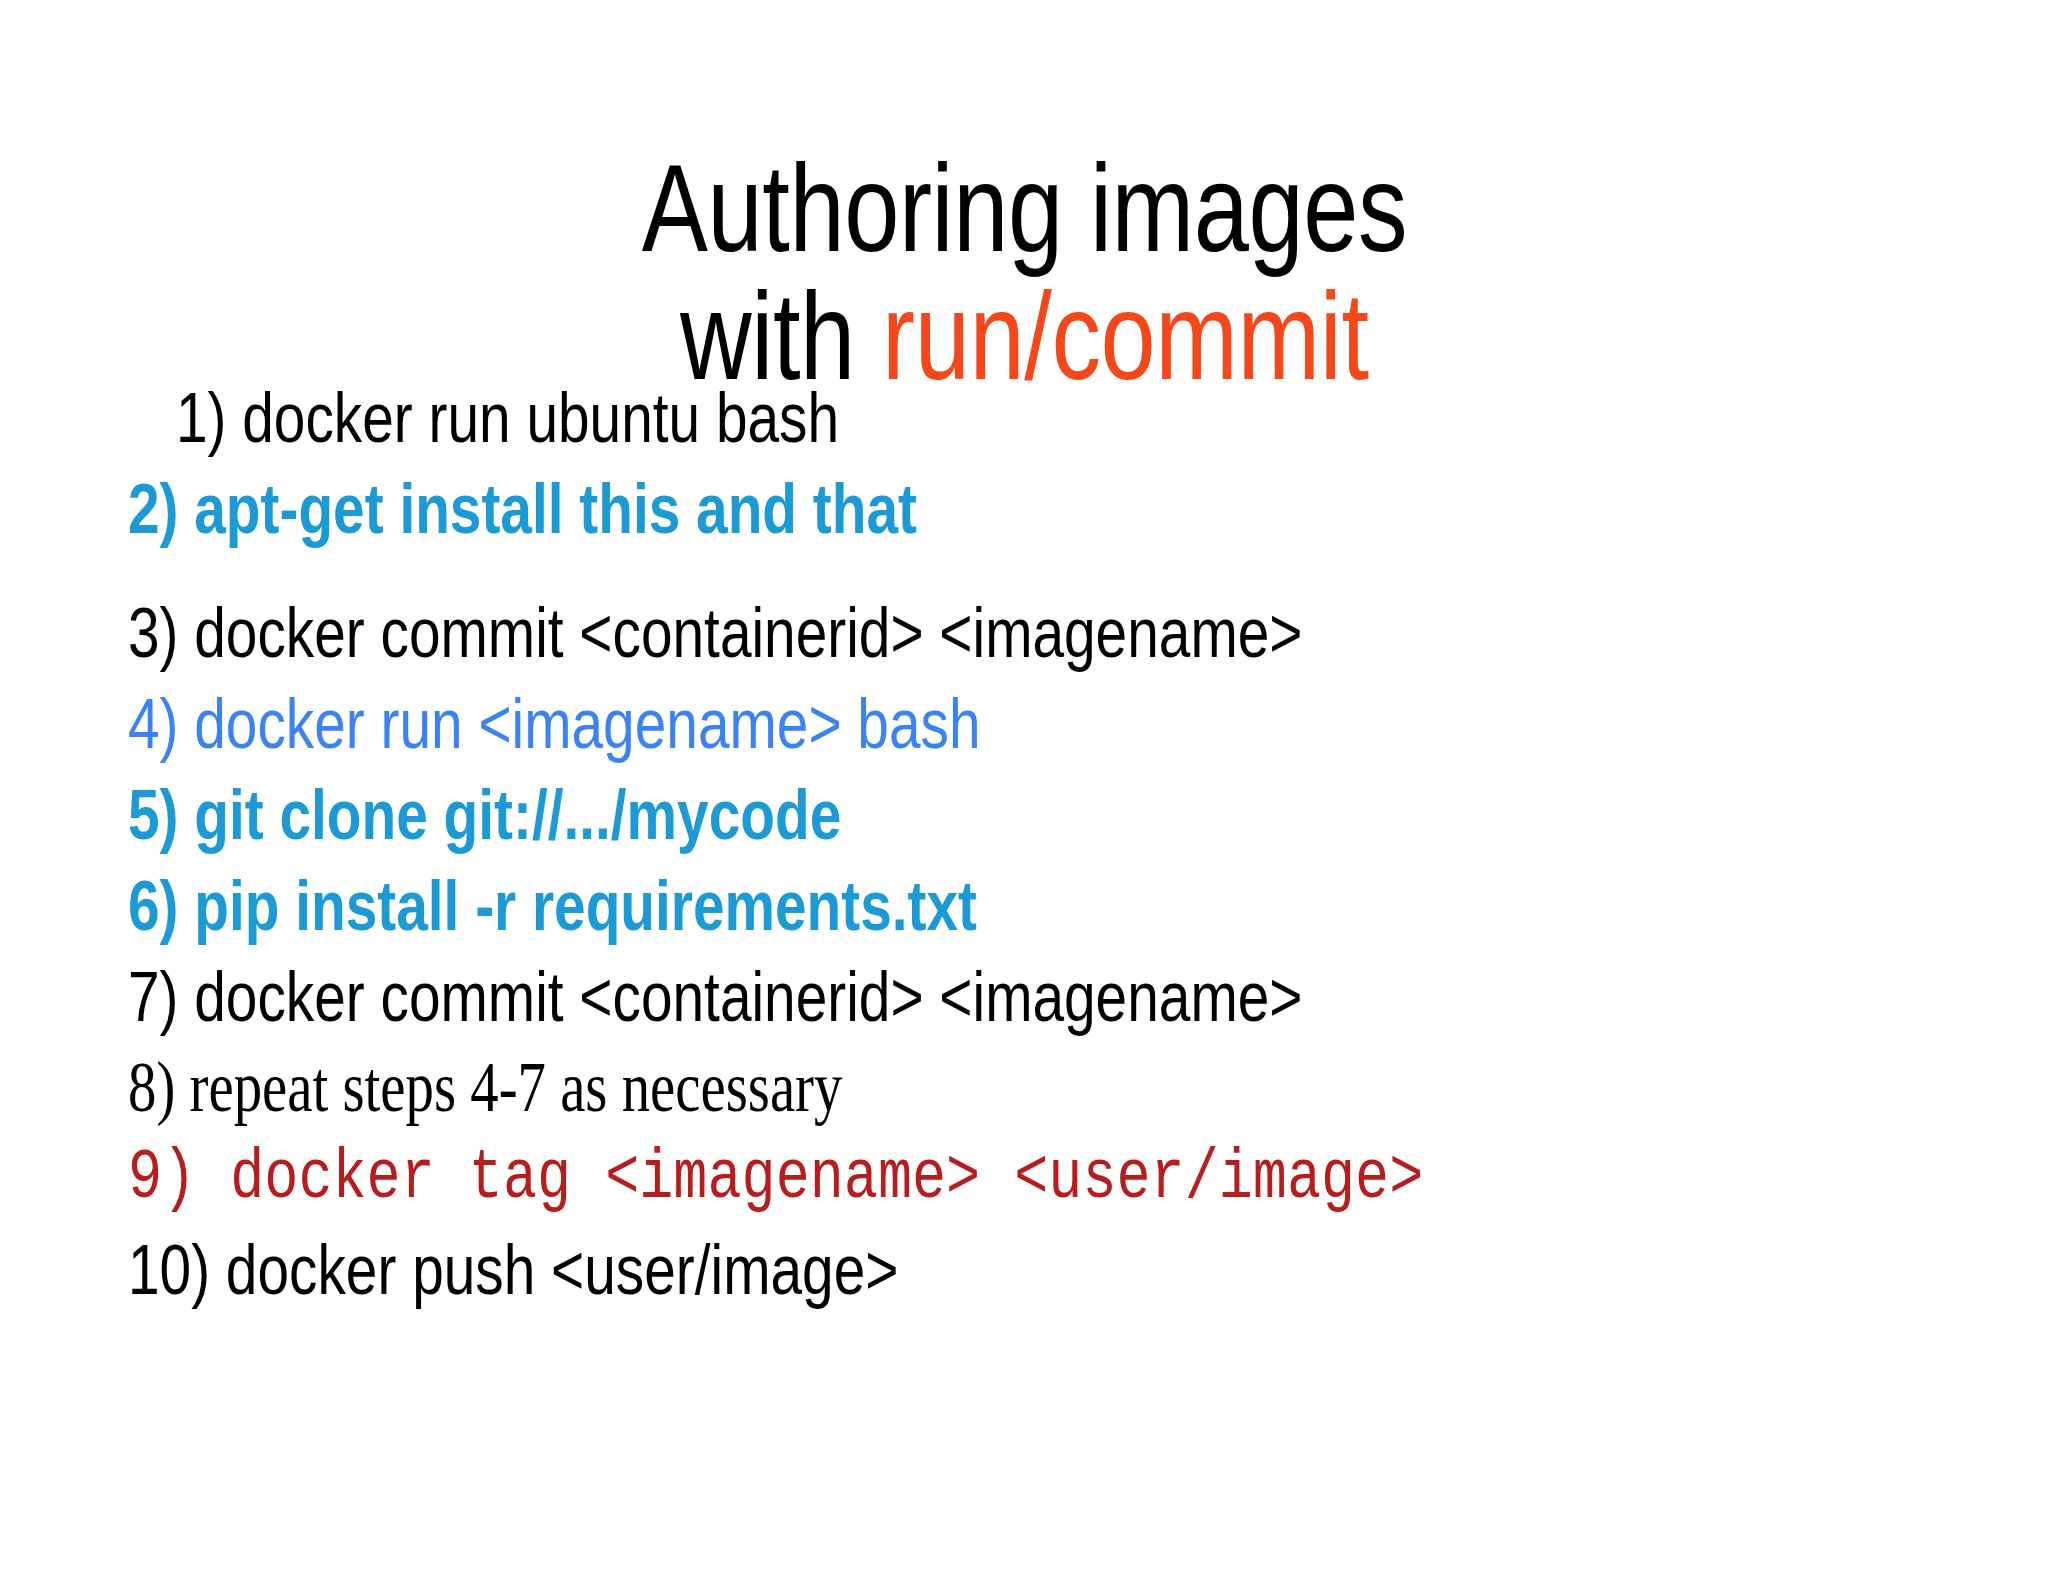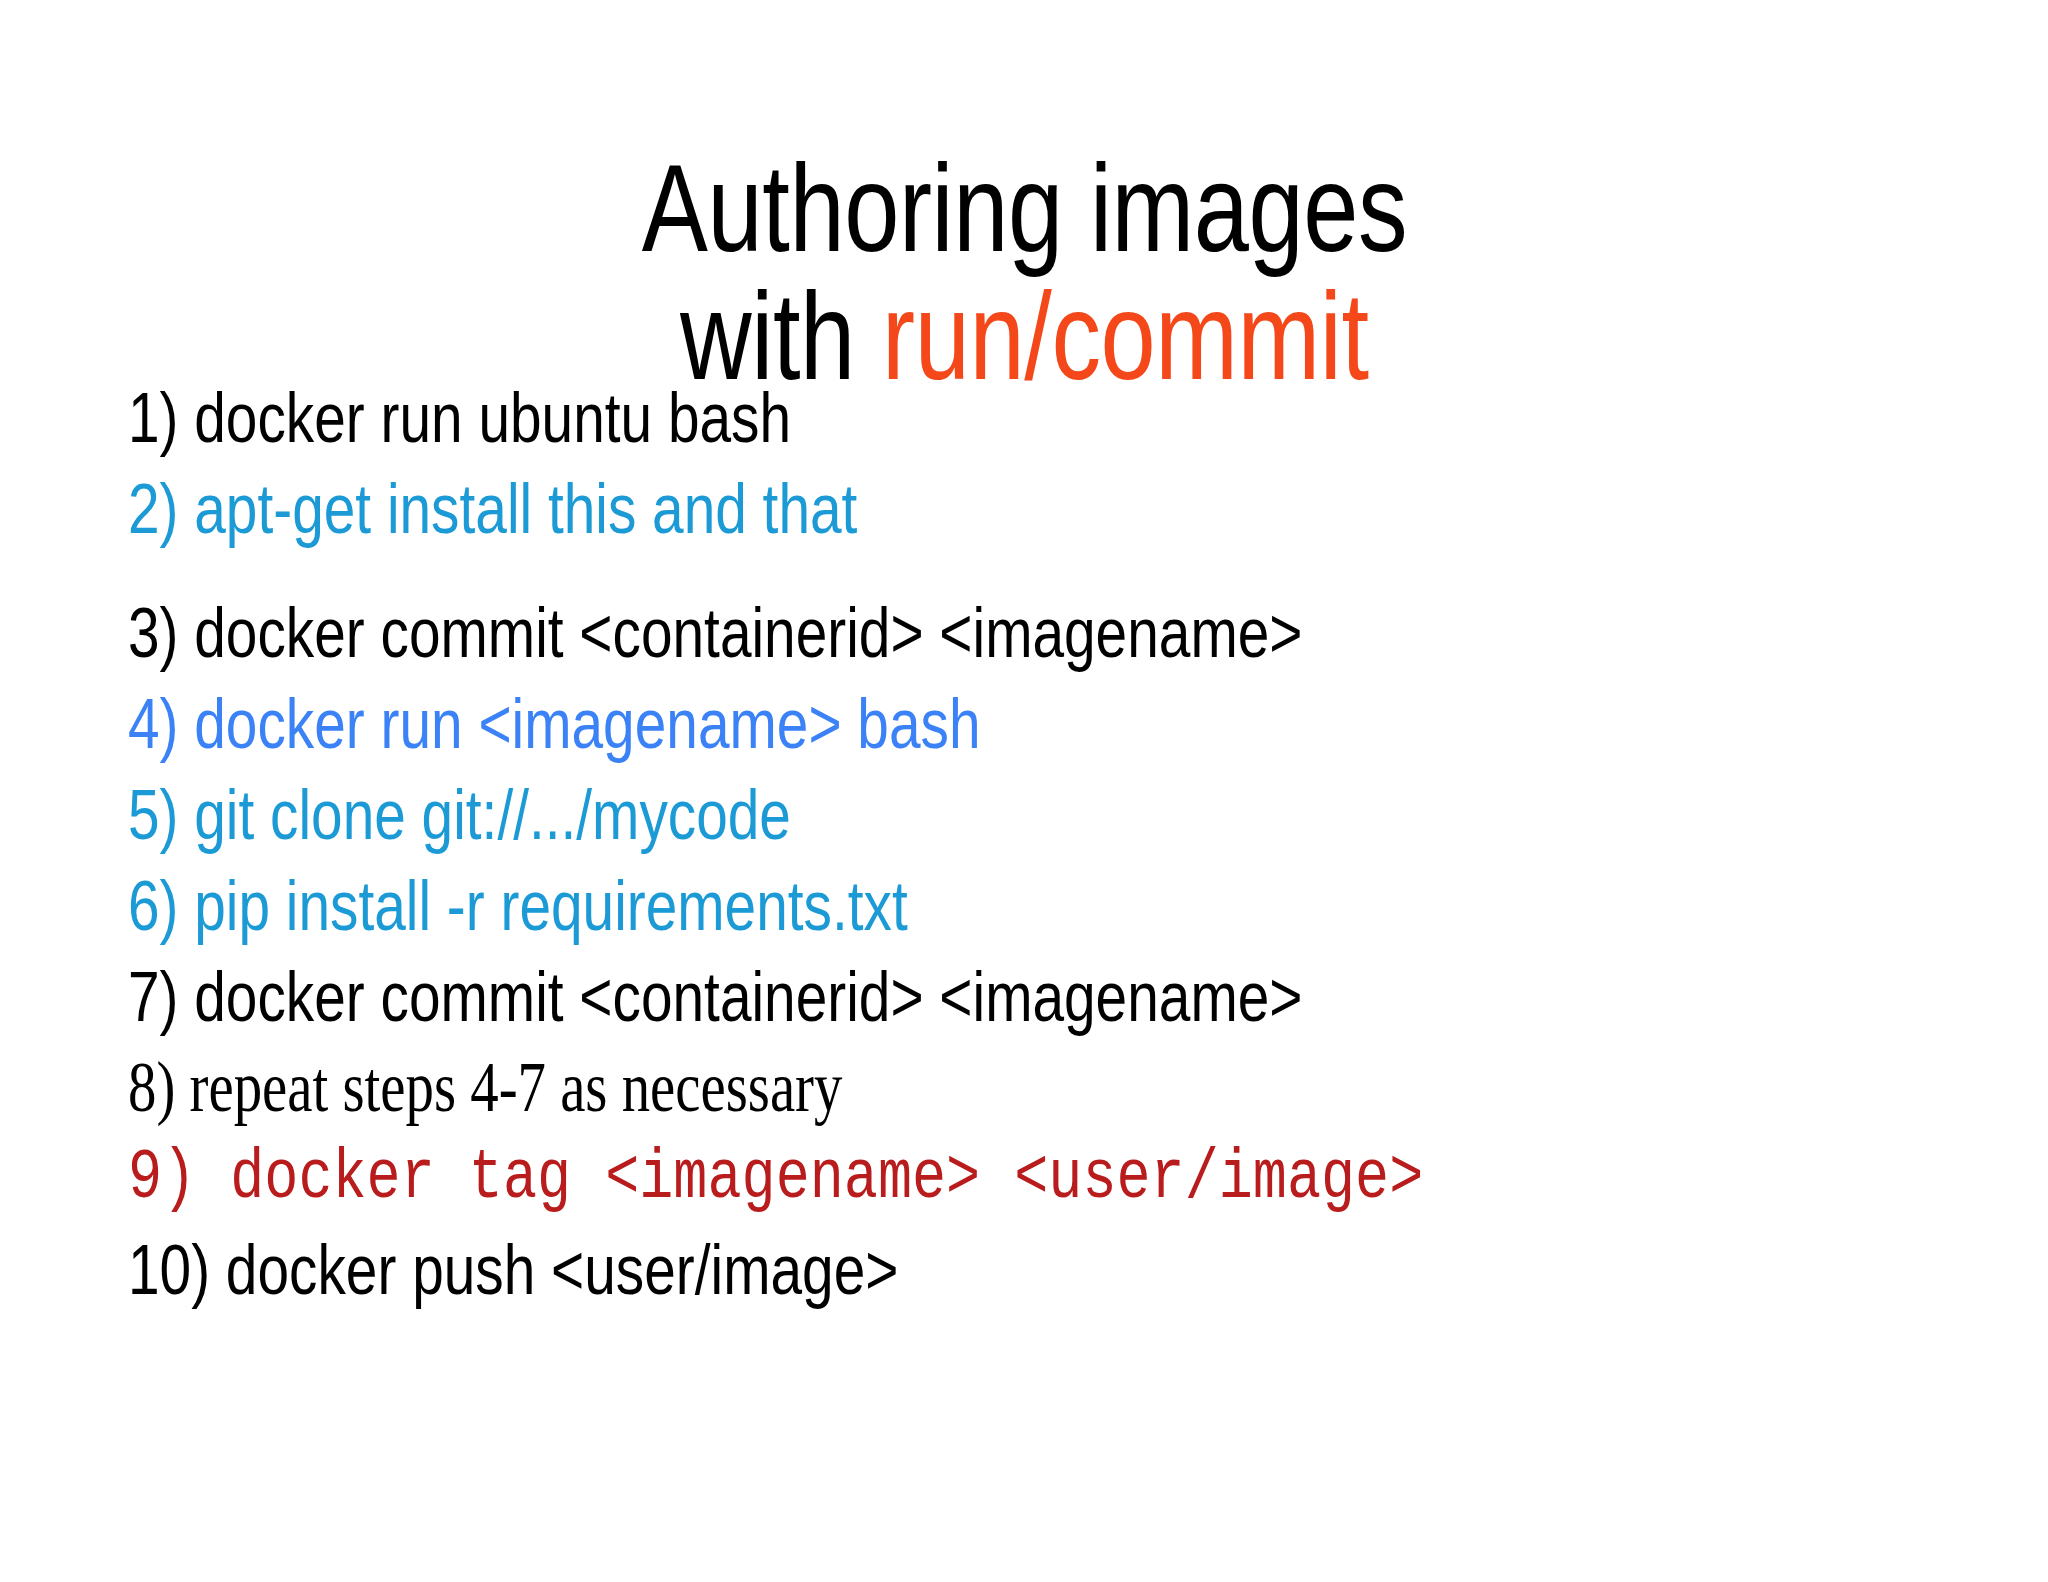--- a/index.html
+++ b/index.html
@@ -70,38 +70,39 @@
     white-space: nowrap;
     letter-spacing: 0px;
   }
   .step .squeeze-l {
     display: inline-block;
     transform: scaleX(0.80);
     transform-origin: left center;
   }
   .step.accent-blue {
     color: #1b9ad6;
+    font-weight: bold;
   }
 </style>
 </head>
 <body>
 
 <div class="slide">
 
   <h1 class="slide-title">
     <span class="title-line">
       <span class="squeeze">Authoring images</span>
     </span>
     <span class="title-line">
       <span class="squeeze"><span>with </span><span class="title-accent" style="color: rgb(244, 72, 26);">run/commit</span></span>
     </span>
   </h1>
 
   <ol class="steps">
-    <li class="step" style="color: rgb(0, 0, 0);"><span class="squeeze-l">1) docker run ubuntu bash</span></li>
+    <li class="step" style="color: rgb(0, 0, 0); margin-left: 48px;"><span class="squeeze-l">1) docker run ubuntu bash</span></li>
     <li class="step accent-blue" style="color: rgb(27, 154, 214);"><span class="squeeze-l">2) apt-get install this and that</span></li>
     <li class="step" style="color: rgb(0, 0, 0); margin-top: 33px;"><span class="squeeze-l">3) docker commit &lt;containerid&gt; &lt;imagename&gt;</span></li>
     <li class="step" style="color: #3b82f6;"><span class="squeeze-l">4) docker run &lt;imagename&gt; bash</span></li>
     <li class="step accent-blue" style="color: rgb(27, 154, 214);"><span class="squeeze-l">5) git clone git://.../mycode</span></li>
     <li class="step accent-blue" style="color: rgb(27, 154, 214);"><span class="squeeze-l">6) pip install -r requirements.txt</span></li>
     <li class="step" style="color: rgb(0, 0, 0);"><span class="squeeze-l">7) docker commit &lt;containerid&gt; &lt;imagename&gt;</span></li>
     <li class="step" style="color: rgb(0, 0, 0); font-family: Liberation Serif, serif;"><span class="squeeze-l">8) repeat steps 4-7 as necessary</span></li>
     <li class="step" style="color: #b91c1c; font-family: Liberation Mono, monospace;"><span class="squeeze-l">9) docker tag &lt;imagename&gt; &lt;user/image&gt;</span></li>
     <li class="step" style="color: rgb(0, 0, 0);"><span class="squeeze-l">10) docker push &lt;user/image&gt;</span></li>
   </ol>

